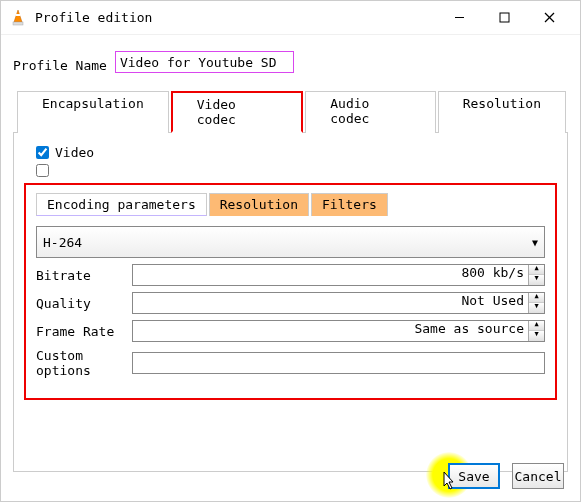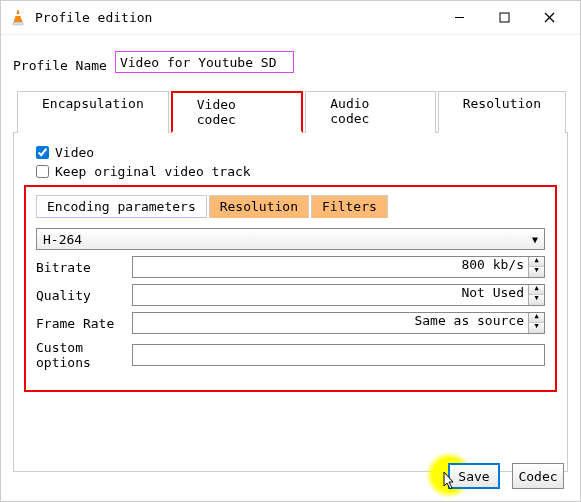--- a/index.html
+++ b/index.html
@@ -22,21 +22,21 @@
   .checkbox-row { display: flex; align-items: center; margin: 2px 0 4px 12px; }
   .checkbox-row input { margin-right: 6px; }
   .video-cb { accent-color: #0078d7; }
   .red-frame { border: 2px solid #e00; padding: 8px 10px 14px 10px; margin-top: 6px; }
   .subtabs { display: flex; margin-bottom: 10px; }
   .subtab { padding: 3px 10px; border: 1px solid #ccc; border-bottom: none; background: #fdba74; margin-right: 2px; cursor: pointer; }
   .subtab.active { background: #fff; border-bottom: 1px solid #c4b5fd; position: relative; z-index: 1; }
   .field-row { display: flex; align-items: center; margin: 6px 0; }
   .field-label { width: 96px; flex-shrink: 0; }
   .field-control { flex: 1; }
-  .dropdown { display: flex; align-items: center; border: 1px solid #888; background: linear-gradient(#fff,#eee); height: 22px; padding: 0 6px; cursor: pointer; }
+  .dropdown { display: flex; align-items: center; border: 1px solid #888; background: linear-gradient(#fff,#eee); height: 32px; padding: 0 6px; cursor: pointer; }
   .dropdown-text { flex: 1; }
   .dropdown-arrow { font-size: 10px; }
   .spinbox { display: flex; align-items: flex-start; border: 1px solid #888; height: 22px; background: #fff; }
   .spinbox-input { flex: 1; border: none; text-align: right; padding: 0 4px; font-family: inherit; font-size: 13px; outline: none; }
   .spinbox-btns { display: flex; flex-direction: column; width: 16px; border-left: 1px solid #aaa; }
   .spinbox-btn { height: 10px; font-size: 7px; line-height: 7px; text-align: center; background: linear-gradient(#fff,#e0e0e0); border-bottom: 1px solid #ccc; cursor: pointer; }
   .spinbox-btn:last-child { border-bottom: none; }
   .text-input { width: 100%; height: 22px; border: 1px solid #888; padding: 0 4px; font-family: inherit; font-size: 13px; }
   .footer { position: absolute; bottom: 12px; right: 16px; display: flex; gap: 12px; }
   .btn { width: 52px; height: 26px; border: 1px solid #888; background: linear-gradient(#fff,#e8e8e8); font-family: inherit; font-size: 13px; cursor: pointer; }
@@ -90,21 +90,20 @@
       <div class="tab">Resolution</div>
     </div>
 
     <div class="tab-body">
       <label class="checkbox-row">
         <input type="checkbox" class="video-cb" checked="" style="">
         <span>Video</span>
       </label>
       <label class="checkbox-row">
         <input type="checkbox" style="">
-        <span>Keep original video track</span>
       </label>
 
       <div class="red-frame">
         <div class="subtabs">
           <div class="subtab active">Encoding parameters</div>
           <div class="subtab">Resolution</div>
           <div class="subtab">Filters</div>
         </div>
 
         <div class="field-row">
@@ -153,20 +152,20 @@
             <input class="text-input" type="text" value="" style="">
           </div>
         </div>
       </div>
     </div>
   </div>
 
   <div class="save-highlight"></div>
   <div class="footer">
     <button class="btn primary">Save</button>
-    <button class="btn">Codec</button>
+    <button class="btn">Cancel</button>
   </div>
   <span class="cursor">
     <svg width="20" height="24" viewBox="0 0 20 24">
         <path d="M6 2 L6 16 L9 13 L12 19 L14 18 L11 12 L15 12 Z" fill="#fff" stroke="#000" stroke-width="1"></path>
       </svg>
   </span>
 </div>
 
 </body></html>

